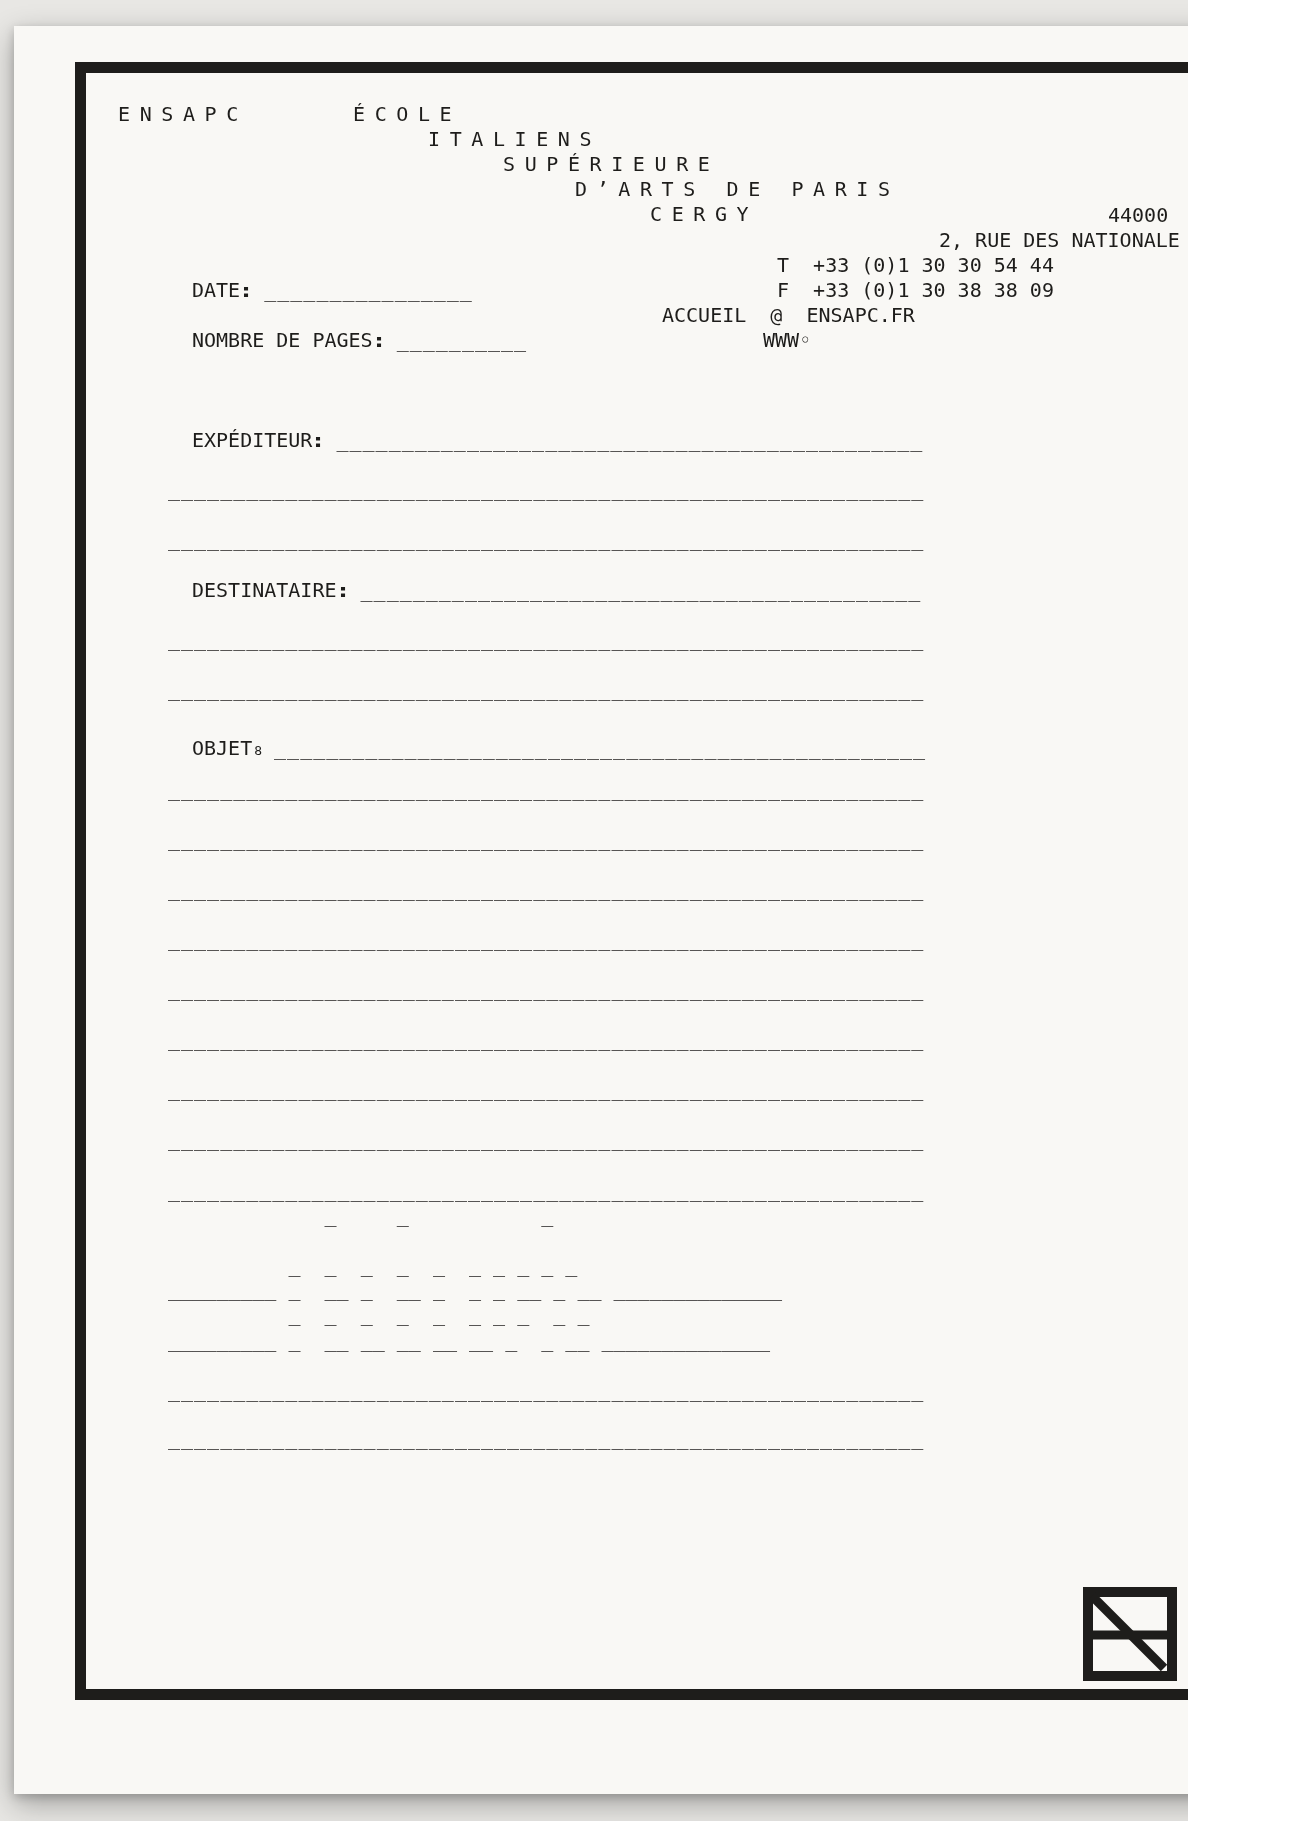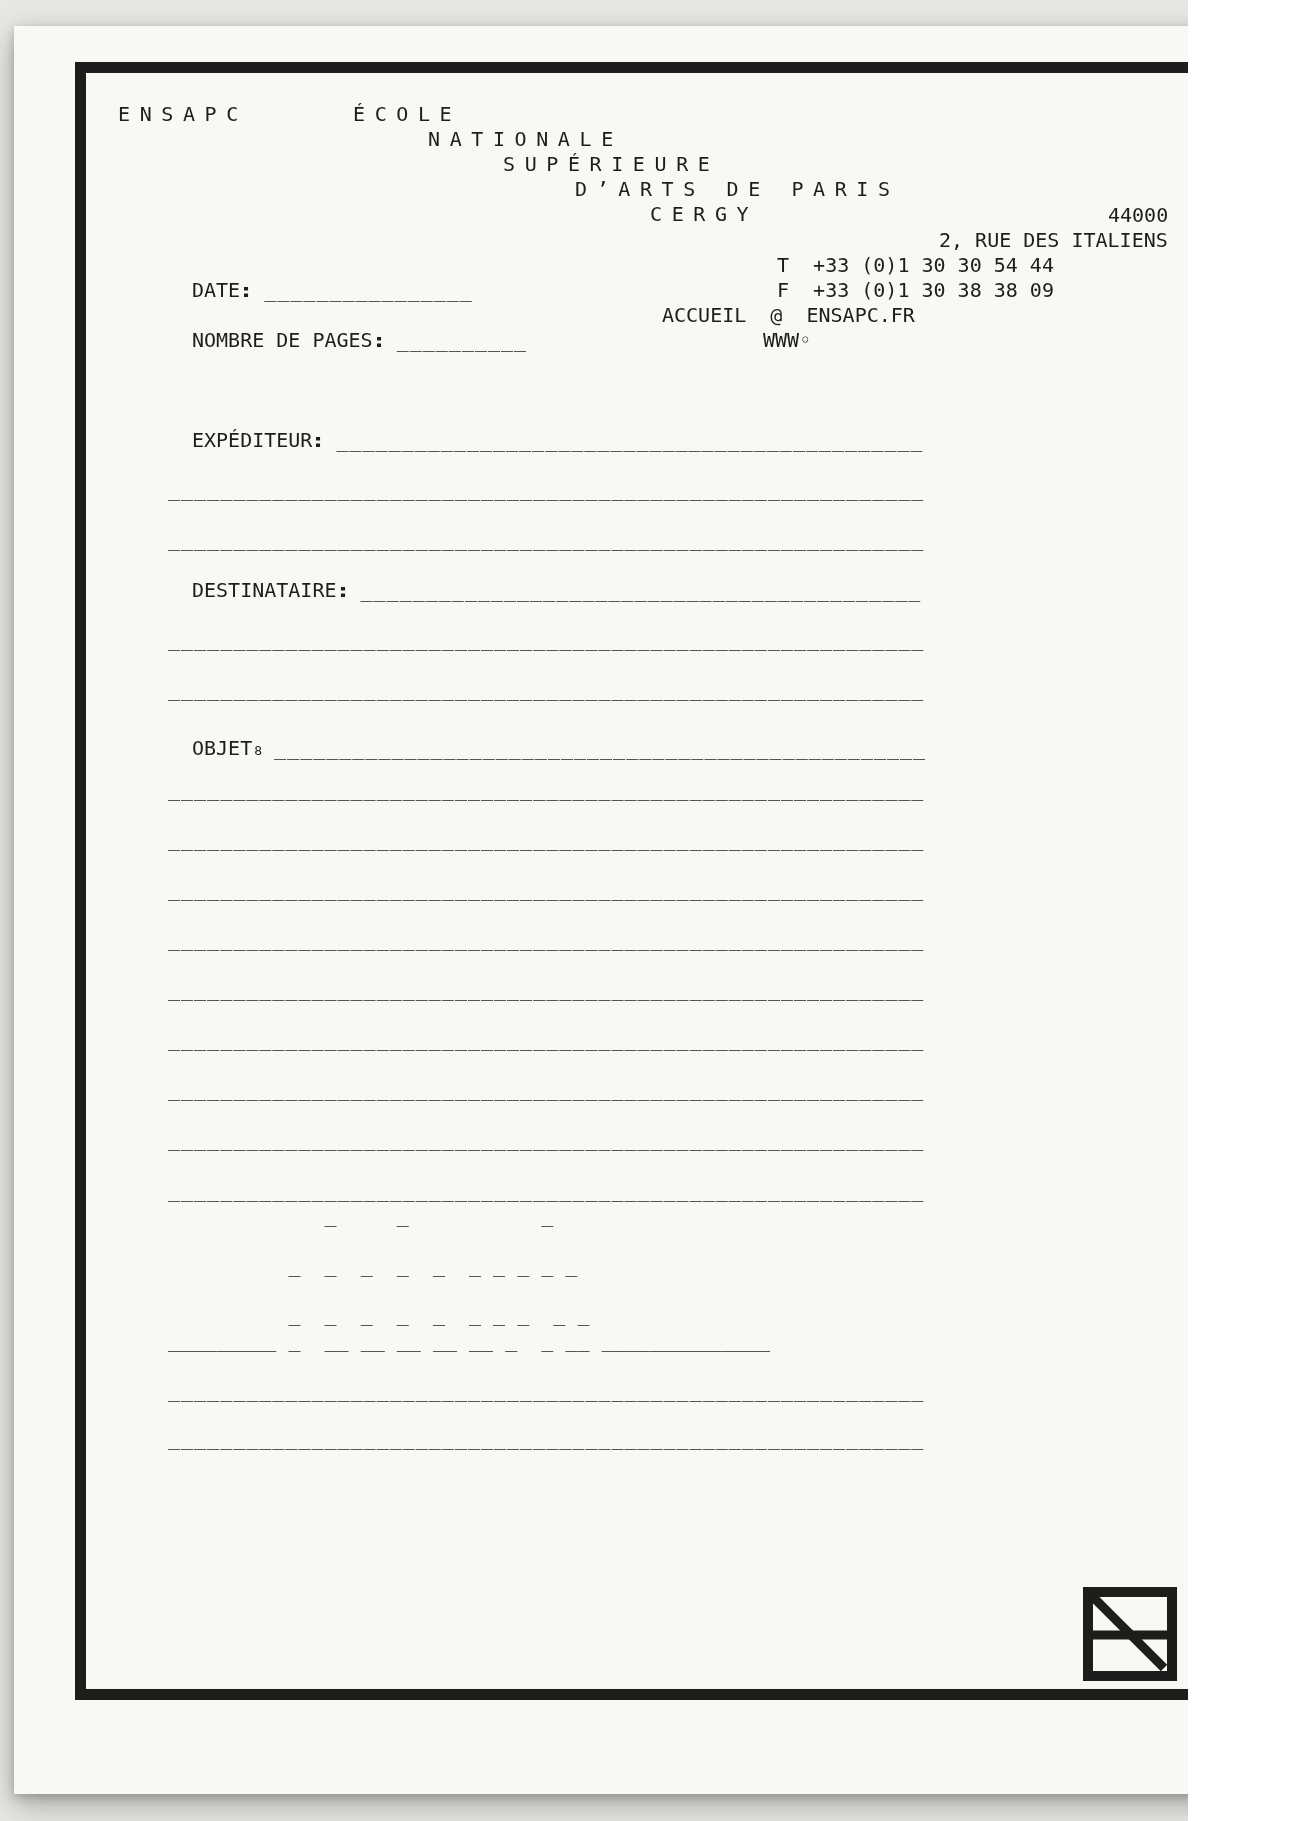--- a/index.html
+++ b/index.html
@@ -36,27 +36,27 @@
 </style>
 </head>
 <body>
 
 <div id="stage">
   <div class="paper">
     <div class="frame"></div>
 
     <div class="row ls" style="left:104px;top:76px">ENSAPC</div>
     <div class="row ls" style="left:339px;top:76px">ÉCOLE</div>
-    <div class="row ls" style="left:414px;top:101px">NATIONALE</div>
+    <div class="row ls" style="left:414px;top:101px">ITALIENS</div>
     <div class="row ls" style="left:489px;top:126px">SUPÉRIEURE</div>
     <div class="row ls" style="left:561px;top:151px">D’ARTS DE PARIS</div>
     <div class="row ls" style="left:636px;top:176px">CERGY</div>
 
     <div class="row" style="left:1094px;top:177px">44000</div>
-    <div class="row" style="left:925px;top:202px">2, RUE DES ITALIENS</div>
+    <div class="row" style="left:925px;top:202px">2, RUE DES NATIONALE</div>
     <div class="row" style="left:763px;top:227px">T  +33 (0)1 30 30 54 44</div>
     <div class="row" style="left:763px;top:252px">F  +33 (0)1 30 38 38 09</div>
     <div class="row" style="left:648px;top:277px">ACCUEIL  @  ENSAPC.FR</div>
     <div class="row" style="left:749px;top:302px"><span>WWW</span><span>◦</span></div>
 
     <div class="row" style="left:178px;top:252px"><span>DATE</span><span class="colon">:</span><span class="fill">________________</span></div>
     <div class="row" style="left:178px;top:302px"><span>NOMBRE DE PAGES</span><span class="colon">:</span><span class="fill">__________</span></div>
 
     <div class="row" style="left:178px;top:402px"><span>EXPÉDITEUR</span><span class="colon">:</span><span class="fill">_____________________________________________</span></div>
     <div class="row ruled" style="left:154px;top:451px">__________________________________________________________</div>
@@ -72,20 +72,21 @@
     <div class="row ruled" style="left:154px;top:851px">__________________________________________________________</div>
     <div class="row ruled" style="left:154px;top:901px">__________________________________________________________</div>
     <div class="row ruled" style="left:154px;top:951px">__________________________________________________________</div>
     <div class="row ruled" style="left:154px;top:1001px">__________________________________________________________</div>
     <div class="row ruled" style="left:154px;top:1051px">__________________________________________________________</div>
     <div class="row ruled" style="left:154px;top:1101px">__________________________________________________________</div>
     <div class="row ruled" style="left:154px;top:1152px">__________________________________________________________</div>
 
     <div class="row pattern" style="left:154px;top:1177px">             _     _           _</div>
     <div class="row pattern" style="left:154px;top:1227px">          _  _  _  _  _  _ _ _ _ _</div>
+    <div class="row pattern" style="left:154px;top:1251px">_________ _  __ _  __ _  _ _ __ _ __ ______________</div>
     <div class="row pattern" style="left:154px;top:1276px">          _  _  _  _  _  _ _ _  _ _</div>
     <div class="row pattern" style="left:154px;top:1302px">_________ _  __ __ __ __ __ _  _ __ ______________</div>
 
     <div class="row ruled" style="left:154px;top:1352px">__________________________________________________________</div>
     <div class="row ruled" style="left:154px;top:1400px">__________________________________________________________</div>
 
 
     <svg class="logo" viewBox="0 0 94 94">
       <rect x="5" y="5" width="84" height="84" fill="none" stroke="#1e1d1b" stroke-width="10"></rect>
       <line x1="10" y1="48" x2="86" y2="48" stroke="#1e1d1b" stroke-width="9"></line>

